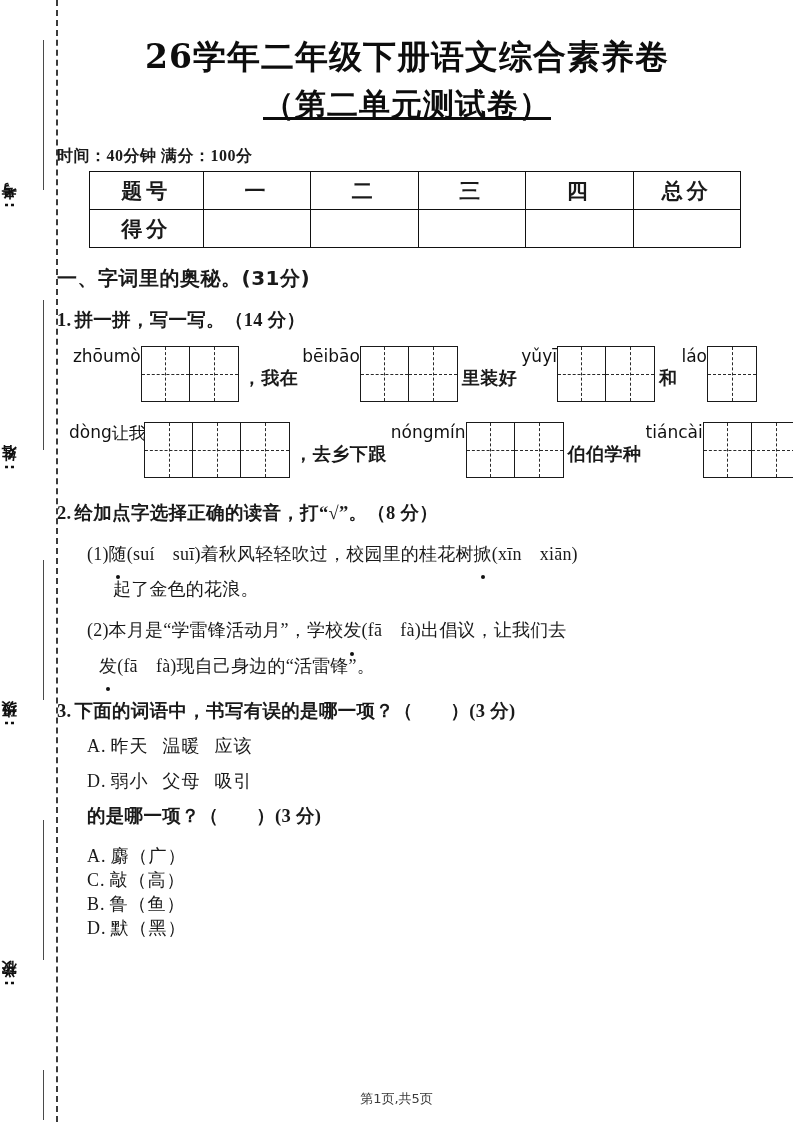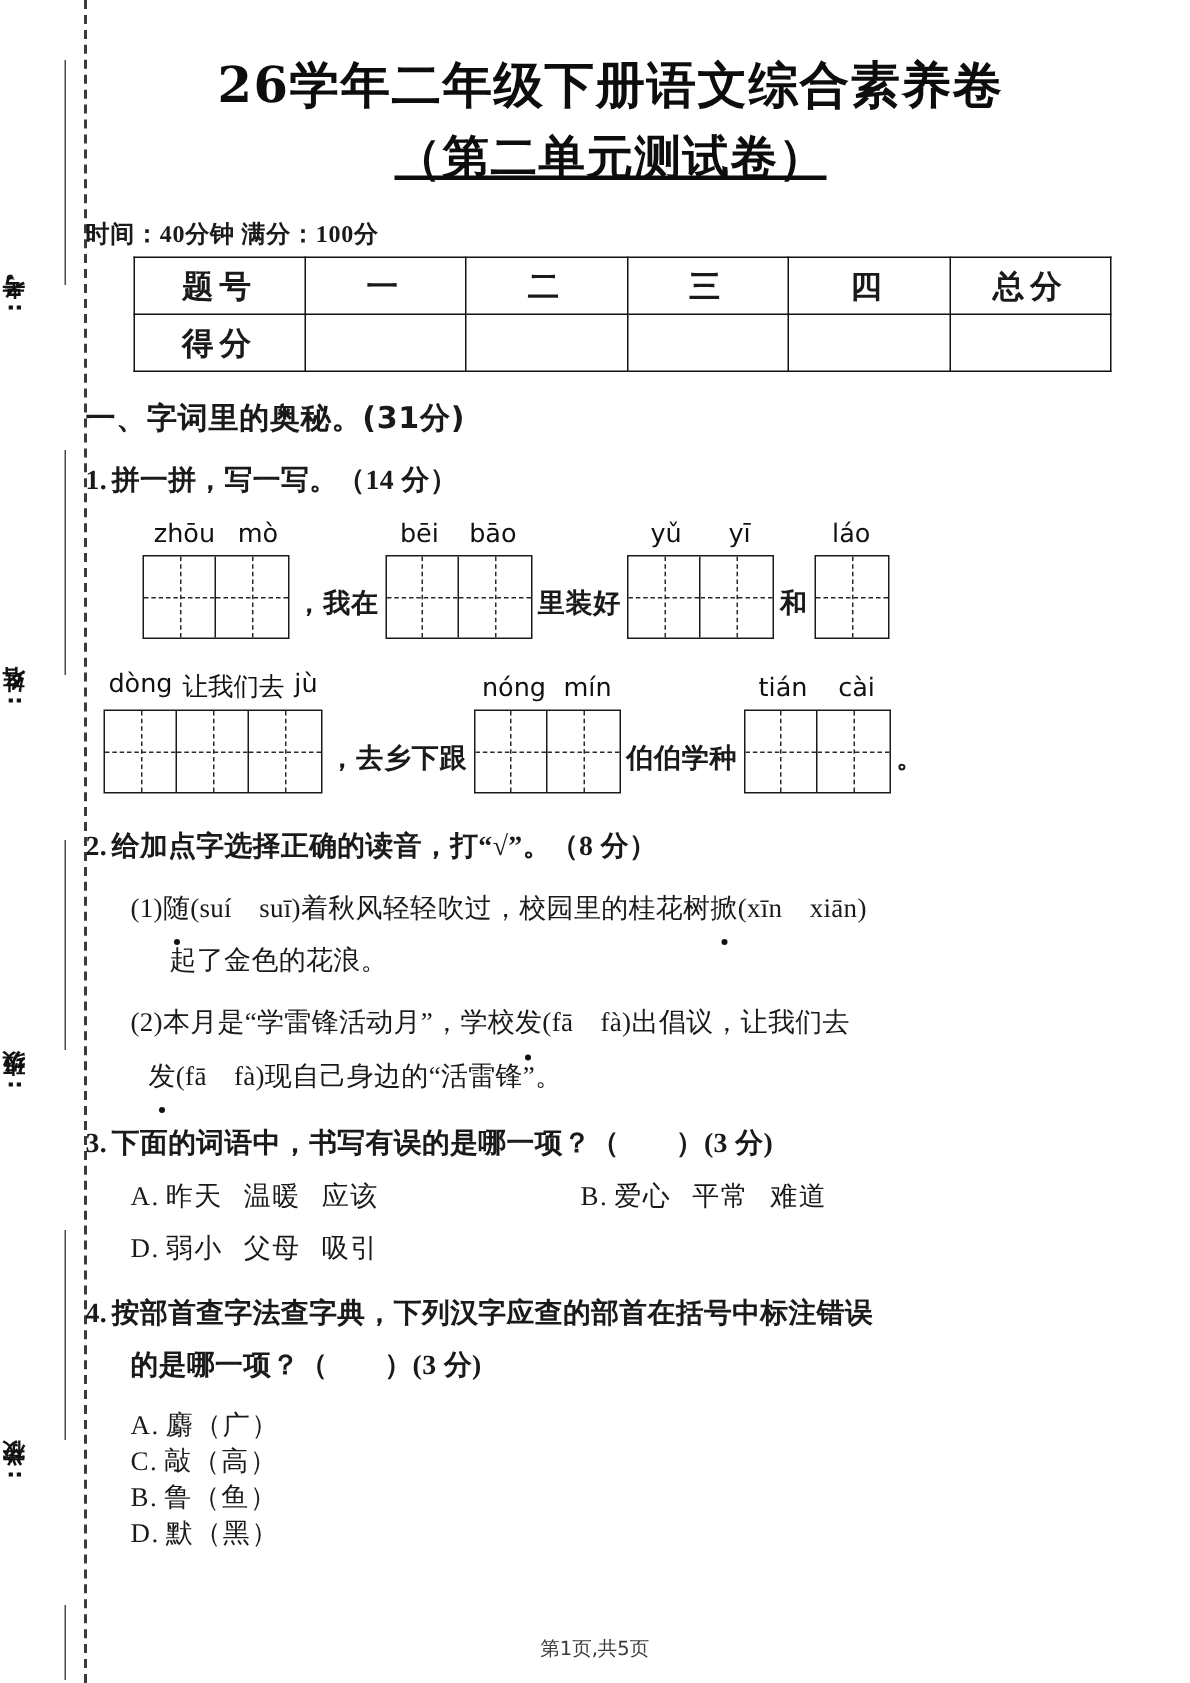--- a/index.html
+++ b/index.html
@@ -162,21 +162,21 @@
   .opt-label { font-family: "Liberation Serif", serif; margin-right: 4px; }
   .opt-words span { margin-right: 14px; }
 
   
   .pinyin-block { margin-top: 14px; margin-left: 12px; }
   .py-row {
     display: flex;
     align-items: flex-end;
     flex-wrap: nowrap;
   }
-  .py-group { display: flex; flex-direction: column; align-items: stretch; }
+  .py-group { display: flex; flex-direction: row; align-items: stretch; }
   .py-text {
     display: flex;
     font-family: "DejaVu Sans", "Liberation Sans", sans-serif;
     font-size: 17px;
     margin-bottom: 4px;
     color: #111;
   }
   .py-text span {
     display: block;
     text-align: center;
@@ -383,33 +383,27 @@
     </div>
 
     <div class="q-line" style="margin-top:14px;">
       <span class="q-num">3.</span><span>下面的词语中，书写有误的是哪一项？（　　）(3 分)</span>
     </div>
 
     <div class="opt-row">
       <div class="opt" style="flex:0 0 300px;">
         <span class="opt-label">A.</span><span class="opt-words"><span>昨天</span><span>温暖</span><span>应该</span></span>
       </div>
-      <div class="opt">
-        <span class="opt-label">B.</span><span class="opt-words"><span>爱心</span><span>平常</span><span>难道</span></span>
-      </div>
     </div>
     <div class="opt-row">
       <div class="opt">
         <span class="opt-label">D.</span><span class="opt-words"><span>弱小</span><span>父母</span><span>吸引</span></span>
       </div>
     </div>
 
-    <div class="q-line" style="margin-top:18px;">
-      <span class="q-num">4.</span><span>按部首查字法查字典，下列汉字应查的部首在括号中标注错误</span>
-    </div>
     <div class="q-line" style="margin-top:10px;margin-left:30px;">的是哪一项？（　　）(3 分)</div>
 
     <div class="opt-row four" style="margin-top:16px;flex-direction:column;">
       <div class="opt">
         <span class="opt-label">A.</span><span>麝（广）</span>
       </div>
       <div class="opt">
         <span class="opt-label">C.</span><span>敲（高）</span>
       </div>
       <div class="opt">

